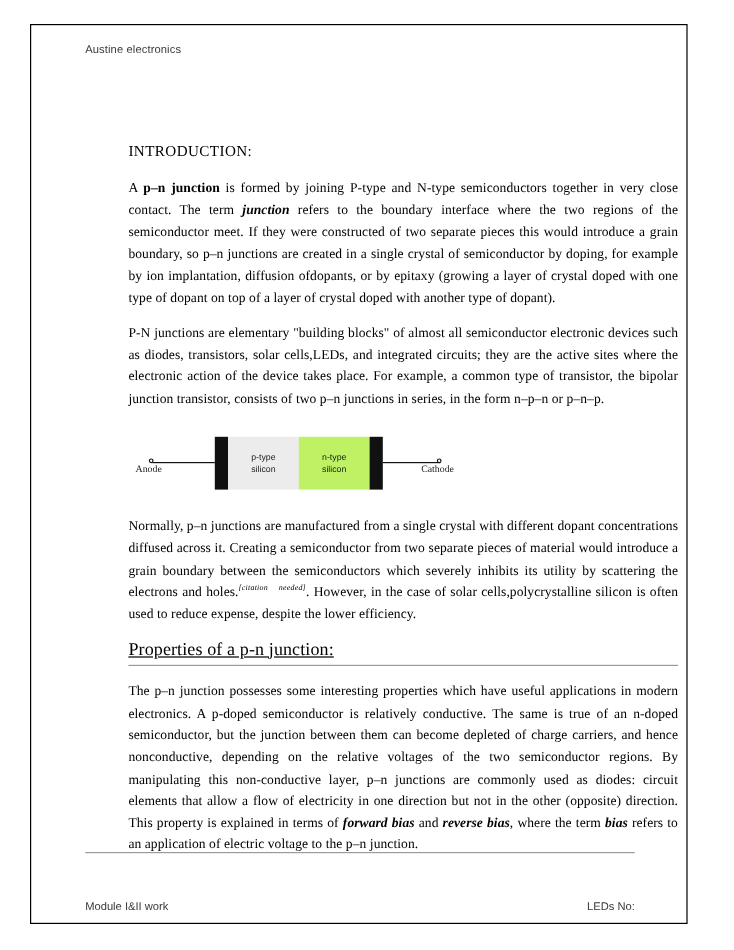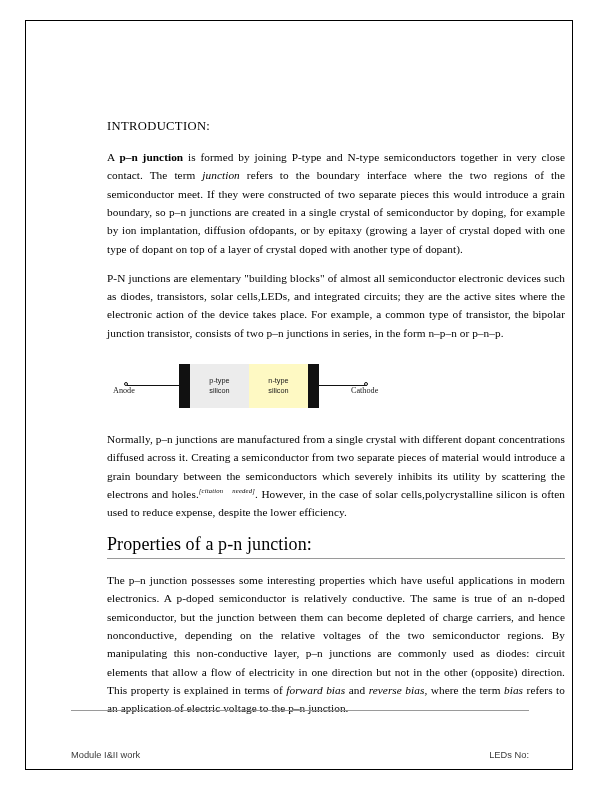--- a/index.html
+++ b/index.html
@@ -67,37 +67,38 @@
 
   p.body-text {
     font-size: 11.3px;
     line-height: 1.62;
     text-align: justify;
     margin: 0 0 11px 0;
     letter-spacing: 0.05px;
   }
 
   p.body-text b { font-weight: bold; font-family: Liberation Serif, serif; }
-  p.body-text i { font-style: italic; }
+  p.body-text i { font-style: italic; font-weight: bold; }
 
   sup.citation {
     font-size: 6.6px;
     font-style: italic;
     vertical-align: super;
     line-height: 0;
     letter-spacing: 0.2px;
   }
   sup.citation .gap { display: inline-block; width: 9px; }
 
   h2.sub-title {
-    font-size: 18px;
+    font-size: 15px;
     font-weight: normal;
     margin: 6px 0 2px 0;
     line-height: 1.25;
     letter-spacing: 0.1px;
+    text-decoration: underline;
   }
   .rule-under-title {
     border: none;
     border-top: 0.9px solid #9a9a9a;
     margin: 3px 0 12px 0;
     width: 100%;
   }
 
   
   .figure {
@@ -124,21 +125,21 @@
     display: flex;
     flex-direction: column;
     align-items: center;
     justify-content: center;
     font-family: "Liberation Sans", "DejaVu Sans", sans-serif;
     font-size: 7.3px;
     color: #1a1a1a;
     line-height: 1.35;
   }
   .region.p-type { background: #ececec; }
-  .region.n-type { background: #fef9c3; }
+  .region.n-type { background: #bef264; }
 
   .lead {
     position: absolute;
     top: 27px;
     height: 1.4px;
     background: #111111;
   }
   .lead.left  { left: 20px;  width: 52px; }
   .lead.right { left: 212px; width: 48px; }
 
@@ -184,20 +185,21 @@
     font-size: 9.3px;
     color: #3a3a3a;
   }
 </style>
 </head>
 <body>
 
 <div class="page">
   <div class="page-inner">
 
+    <div class="doc-header">Austine electronics</div>
 
     <div class="content">
 
       <h1 class="section-title">INTRODUCTION:</h1>
 
       <p class="body-text"><span>A </span><b>p–n junction</b><span> is formed by joining P-type and N-type semiconductors together in very close contact. The term </span><i>junction</i><span> refers to the boundary interface where the two regions of the semiconductor meet. If they were constructed of two separate pieces this would introduce a grain boundary, so p–n junctions are created in a single crystal of semiconductor by doping, for example by ion implantation, diffusion ofdopants, or by epitaxy (growing a layer of crystal doped with one type of dopant on top of a layer of crystal doped with another type of dopant).</span></p>
 
       <p class="body-text">P-N junctions are elementary "building blocks" of almost all semiconductor electronic devices such as diodes, transistors, solar cells,LEDs, and integrated circuits; they are the active sites where the electronic action of the device takes place. For example, a common type of transistor, the bipolar junction transistor, consists of two p–n junctions in series, in the form n–p–n or p–n–p.</p>
 
       <div class="figure">

